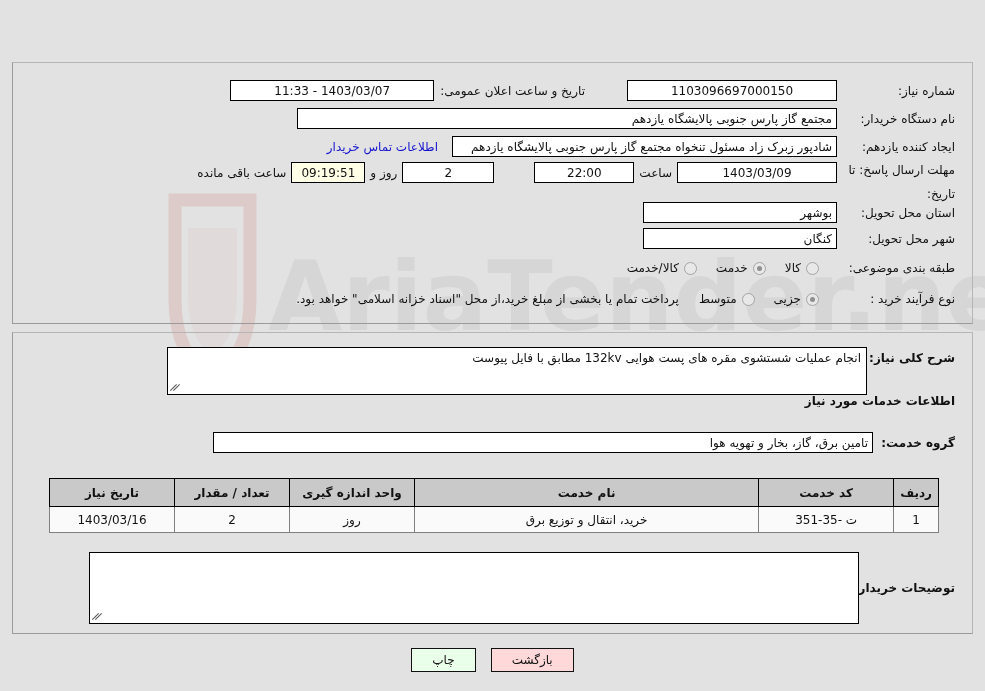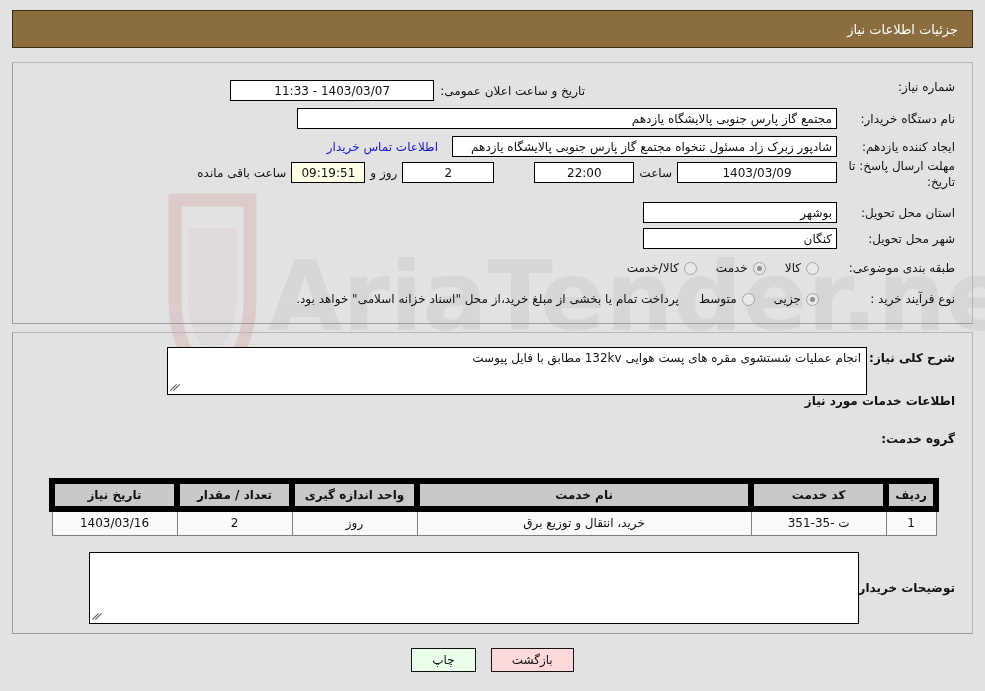--- a/index.html
+++ b/index.html
@@ -160,21 +160,21 @@
   
   .tbl-wrap { position: absolute; z-index: 3; }
   table.grid {
     border-collapse: collapse;
     width: 100%;
     font-size: 12px;
     direction: rtl;
   }
   table.grid th {
     background: #c9c9c9;
-    border: 6px solid #000000;
+    border: 1px solid #000000;
     font-weight: bold;
     color: #111;
     height: 28px;
     padding: 2px 6px;
     text-align: center;
     white-space: nowrap;
   }
   table.grid td {
     background: #fafafa;
     border: 1px solid #808080;
@@ -216,47 +216,45 @@
   <svg class="watermark" viewBox="0 0 985 230" xmlns="http://www.w3.org/2000/svg">
     <g opacity="0.13">
       <path d="M175 20 L250 20 L250 120 Q250 175 212 200 Q175 175 175 120 Z" fill="none" stroke="#c0392b" stroke-width="13"></path>
       <path d="M188 48 L237 48 L237 118 Q237 158 212 176 Q188 158 188 118 Z" fill="#c0392b" opacity="0.30"></path>
     </g>
     <g opacity="0.16" fill="#9a9a9a" font-family="DejaVu Sans, Liberation Sans, sans-serif" font-size="96" font-weight="bold" direction="ltr">
       <text x="268" y="150">AriaTender.net</text>
     </g>
   </svg>
 
-  <div class="header-bar">
-    <span class="header-title">جزئیات اطلاعات نیاز</span>
-  </div>
 
   <div class="panel" id="panel-top"></div>
 
   <div class="row" style="top:80px; right:30px;">
     <span class="lbl" style="width:112px;">شماره نیاز:</span>
+    <span class="fld ctr" style="width:210px; margin-right:6px;">1103096697000150</span>
   </div>
   <div class="row" style="top:80px; right:400px;">
     <span class="lbl">تاریخ و ساعت اعلان عمومی:</span>
     <span class="fld ctr" style="width:204px; margin-right:6px;">1403/03/07 - 11:33</span>
   </div>
 
   <div class="row" style="top:108px; right:30px;">
     <span class="lbl" style="width:112px;">نام دستگاه خریدار:</span>
     <span class="fld rt" style="width:540px; margin-right:6px;">مجتمع گاز پارس جنوبی  پالایشگاه یازدهم</span>
   </div>
 
   <div class="row" style="top:136px; right:30px;">
     <span class="lbl" style="width:112px;">ایجاد کننده یازدهم:</span>
     <span class="fld rt" style="width:385px; margin-right:6px;">شادپور زبرک زاد مسئول تنخواه مجتمع گاز پارس جنوبی  پالایشگاه یازدهم</span>
     <a class="link" style="margin-right:14px;">اطلاعات تماس خریدار</a>
   </div>
 
   <div class="row" style="top:158px; right:30px; align-items:flex-start;">
-    <span class="lbl" style="width:112px; white-space:normal; line-height:16px;">مهلت ارسال پاسخ: تا تاریخ:</span>
+    <span class="lbl" style="width:112px; white-space:normal; line-height:24px;">مهلت ارسال پاسخ: تا تاریخ:</span>
   </div>
   <div class="row" style="top:162px; right:148px;">
     <span class="fld ctr" style="width:160px;">1403/03/09</span>
     <span class="inline-t" style="margin-right:5px; margin-left:5px;">ساعت</span>
     <span class="fld ctr" style="width:100px;">22:00</span>
     <span class="fld ctr" style="width:92px; margin-right:40px;">2</span>
     <span class="inline-t" style="margin-right:5px; margin-left:5px;">روز و</span>
     <span class="fld timer" style="width:74px;">09:19:51</span>
     <span class="inline-t" style="margin-right:5px;">ساعت باقی مانده</span>
   </div>
@@ -300,20 +298,21 @@
     <span class="lbl lbl-b" style="width:84px; padding-top:4px;">شرح کلی نیاز:</span>
     <span class="ta" style="width:700px; height:48px; margin-right:4px;padding-left:24px;">انجام عملیات شستشوی مقره های پست هوایی 132kv مطابق با فایل پیوست<span class="grip"></span></span>
   </div>
 
   <div class="row" style="top:394px; right:30px;">
     <span class="sec-title">اطلاعات خدمات مورد نیاز</span>
   </div>
 
   <div class="row" style="top:432px; right:30px;">
     <span class="lbl lbl-b" style="width:72px;">گروه خدمت:</span>
+    <span class="fld rt" style="width:660px; margin-right:10px;">تامین برق، گاز، بخار و تهویه هوا</span>
   </div>
 
   <div class="tbl-wrap" style="top:478px; right:46px; width:890px;">
     <table class="grid">
       <thead>
         <tr>
           <th style="width:44px;">ردیف</th>
           <th style="width:135px;">کد خدمت</th>
           <th>نام خدمت</th>
           <th style="width:125px;">واحد اندازه گیری</th>

